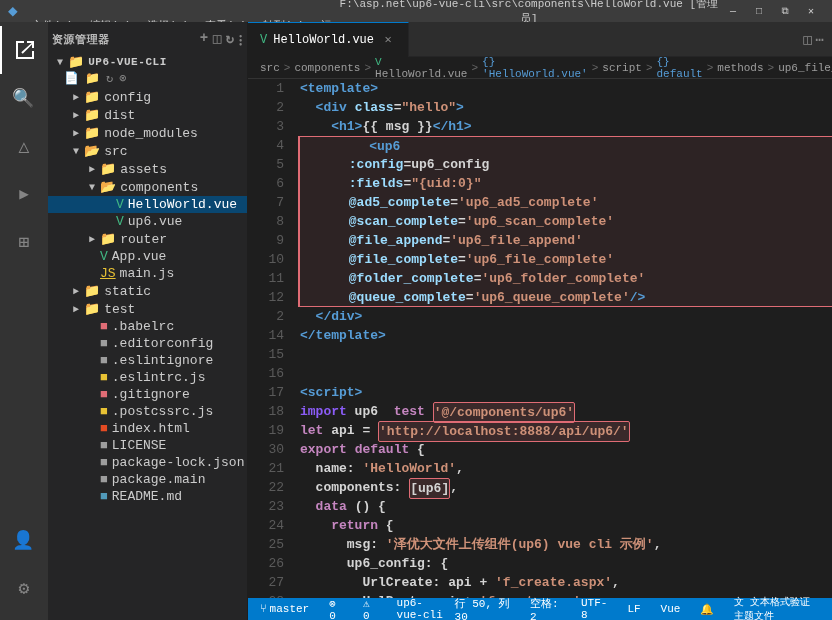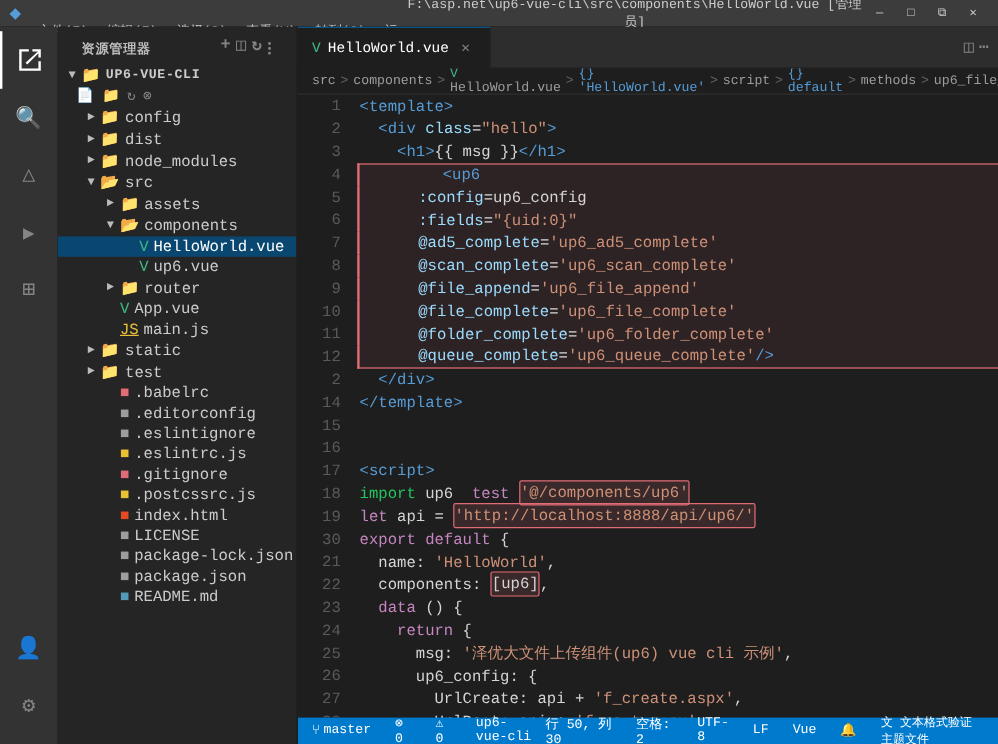--- a/index.html
+++ b/index.html
@@ -19,21 +19,21 @@
 
     
     .activity-bar { width: 48px; background: #333333; display: flex; flex-direction: column; align-items: center; padding-top: 4px; flex-shrink: 0; }
     .activity-icon { width: 48px; height: 48px; display: flex; align-items: center; justify-content: center; cursor: pointer; color: #858585; font-size: 20px; position: relative; }
     .activity-icon.active { color: #ffffff; border-left: 2px solid #ffffff; }
     .activity-spacer { flex: 1; }
     .activity-bottom { display: flex; flex-direction: column; align-items: center; padding-bottom: 8px; }
 
     
     .sidebar { width: 200px; background: #252526; display: flex; flex-direction: column; flex-shrink: 0; border-right: 1px solid #1e1e1e; }
-    .sidebar-header { padding: 8px 20px 4px; font-size: 11px; color: #bbb; letter-spacing: 0.05em; text-transform: uppercase; font-weight: bold; display: flex; align-items: center; justify-content: space-between; }
+    .sidebar-header { padding: 8px 4px 4px; font-size: 11px; color: #bbb; letter-spacing: 0.05em; text-transform: uppercase; font-weight: bold; display: flex; align-items: center; justify-content: space-between; }
     .sidebar-header-icons { display: flex; gap: 4px; color: #858585; }
     .sidebar-header-icons span { cursor: pointer; font-size: 14px; }
     .tree { flex: 1; overflow-y: auto; overflow-x: hidden; }
     .tree-item { display: flex; align-items: center; padding: 1px 0 1px 0; cursor: pointer; color: #ccc; white-space: nowrap; font-size: 13px; }
     .tree-item.active { background: #094771; color: #fff; }
     .tree-item .arrow { width: 16px; text-align: center; flex-shrink: 0; font-size: 10px; color: #bbb; }
     .tree-item .file-icon { margin-right: 4px; flex-shrink: 0; }
     .tree-item .label { overflow: hidden; text-overflow: ellipsis; }
 
     
@@ -51,31 +51,31 @@
     .breadcrumb { background: #1e1e1e; padding: 2px 12px; font-size: 11px; color: #9d9d9d; display: flex; align-items: center; gap: 4px; flex-shrink: 0; border-bottom: 1px solid #333; height: 22px; overflow: hidden; }
     .breadcrumb .sep { color: #666; }
     .breadcrumb .crumb { cursor: pointer; }
     .breadcrumb .crumb.highlight { color: #569cd6; }
 
     
     .editor { flex: 1; display: flex; overflow: hidden; background: #1e1e1e; }
     .line-numbers { width: 44px; background: #1e1e1e; color: #5a5a5a; text-align: right; padding-right: 8px; padding-top: 0; font-size: 13px; line-height: 19px; user-select: none; flex-shrink: 0; padding-left: 4px; }
     .line-num { height: 19px; display: flex; align-items: center; justify-content: flex-end; }
     .code-content { flex: 1; overflow: auto; padding-left: 8px; font-size: 13px; line-height: 19px; }
-    .code-line { height: 19px; white-space: pre; display: flex; align-items: flex-end; }
+    .code-line { height: 19px; white-space: pre; display: flex; align-items: flex-start; font-weight: bold; }
 
     
     .tag { color: #569cd6; }
     .attr-name { color: #9cdcfe; }
     .attr-value { color: #ce9178; }
     .attr-binding { color: #9cdcfe; }
     .string { color: #ce9178; }
     .keyword { color: #c586c0; }
     .text-white { color: #d4d4d4; }
-    .import-keyword { color: #22c55e; }
+    .import-keyword { color: #8b5cf6; }
     .from-keyword { color: #c586c0; }
 
     
     .status-bar { background: #007acc; height: 22px; display: flex; align-items: center; padding: 0 8px; font-size: 11px; color: #fff; flex-shrink: 0; }
     .status-left { display: flex; gap: 12px; align-items: center; }
     .status-right { margin-left: auto; display: flex; gap: 12px; align-items: center; }
     .status-item { cursor: pointer; padding: 0 4px; }
     .git-icon { display: inline-flex; align-items: center; gap: 3px; }
 
     
@@ -281,21 +281,21 @@
 
       <div class="tree-item" style="padding-left:36px;">
         <span class="arrow" style="width:16px;"></span>
         <span class="file-icon" style="color:#9d9d9d;">■</span>
         <span class="label">package-lock.json</span>
       </div>
 
       <div class="tree-item" style="padding-left:36px;">
         <span class="arrow" style="width:16px;"></span>
         <span class="file-icon" style="color:#9d9d9d;">■</span>
-        <span class="label">package.json</span>
+        <span class="label">package.main</span>
       </div>
 
       <div class="tree-item" style="padding-left:36px;">
         <span class="arrow" style="width:16px;"></span>
         <span class="file-icon" style="color:#519aba;">■</span>
         <span class="label">README.md</span>
       </div>
     </div>
   </div>
 

